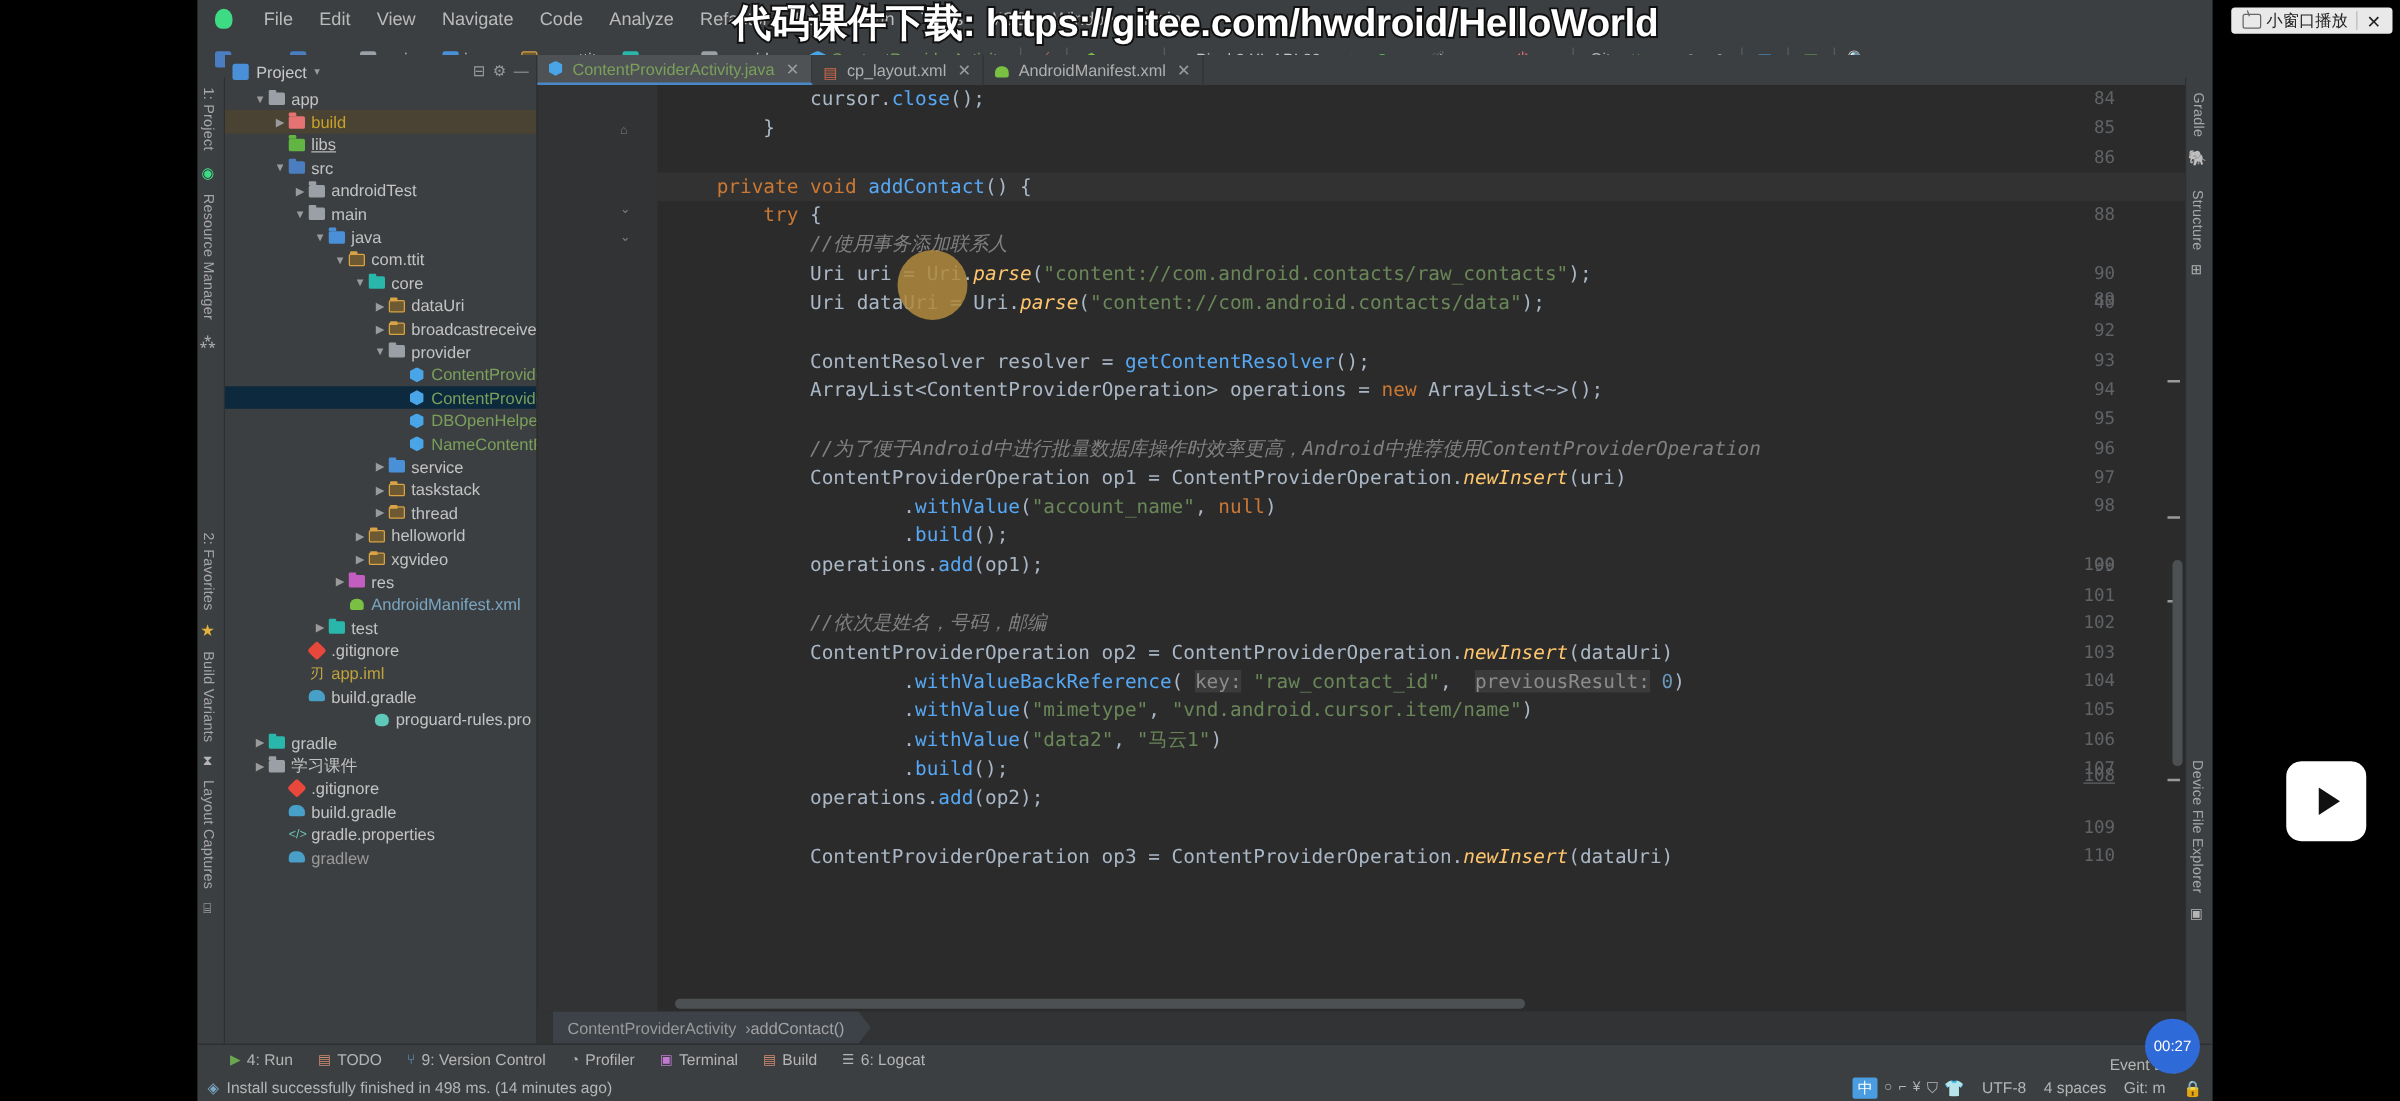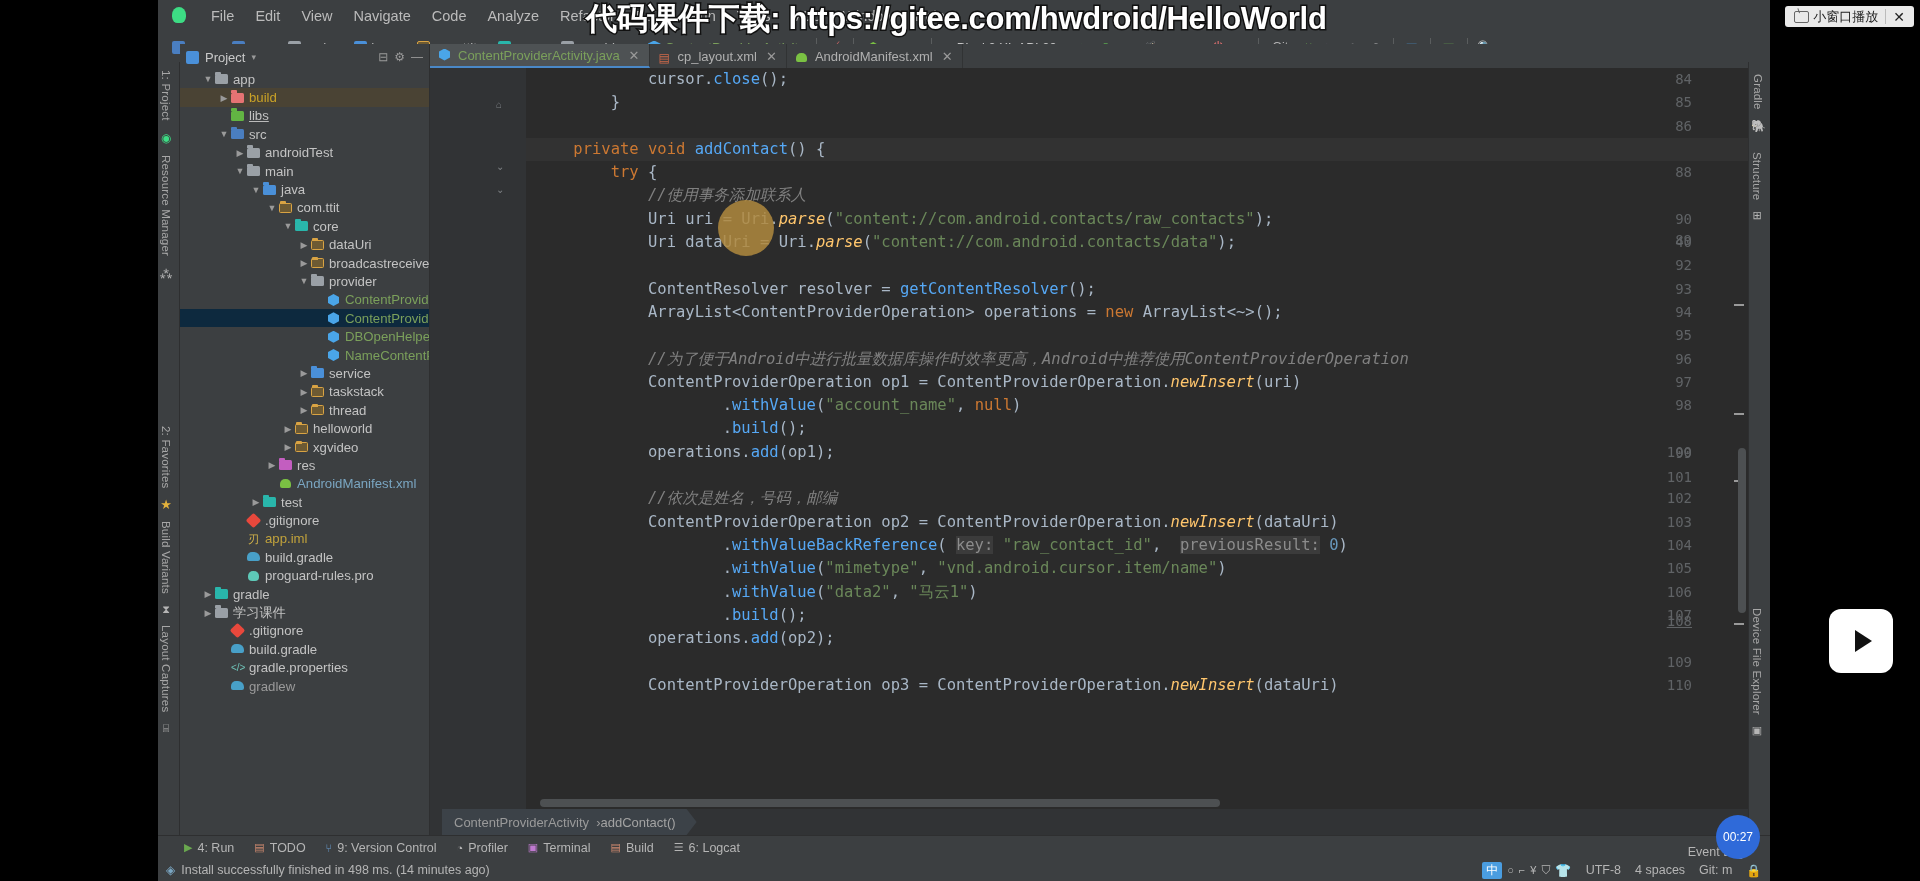--- a/index.html
+++ b/index.html
@@ -482,21 +482,21 @@
             </span>
             <span class="lbl" style="color:#c0a23c">app.iml</span>
           </div>
           <div class="node" style="padding-left: 54px;">
             <span class="arrow"></span>
             <span class="ic">
               <span class="eleph"></span>
             </span>
             <span class="lbl" style="color:#c3c3c3">build.gradle</span>
           </div>
-          <div class="node" style="padding-left: 54px;">
+          <div class="node" style="padding-left: 54px; justify-content: flex-end;">
             <span class="arrow"></span>
             <span class="ic">
               <span class="owl"></span>
             </span>
             <span class="lbl" style="color:#c3c3c3">proguard-rules.pro</span>
           </div>
           <div class="node" style="padding-left: 22px;">
             <span class="arrow">▶</span>
             <span class="ic">
               <span class="f f-teal"></span>

